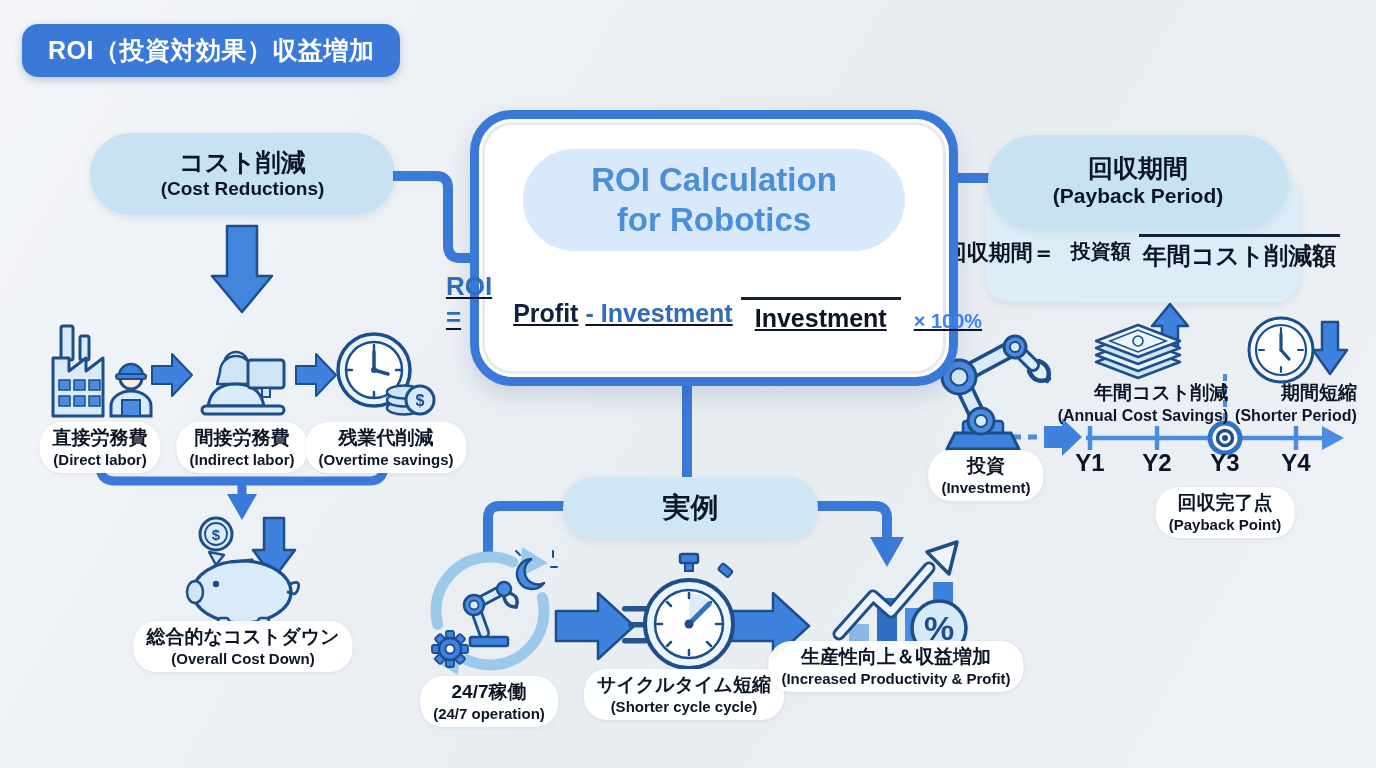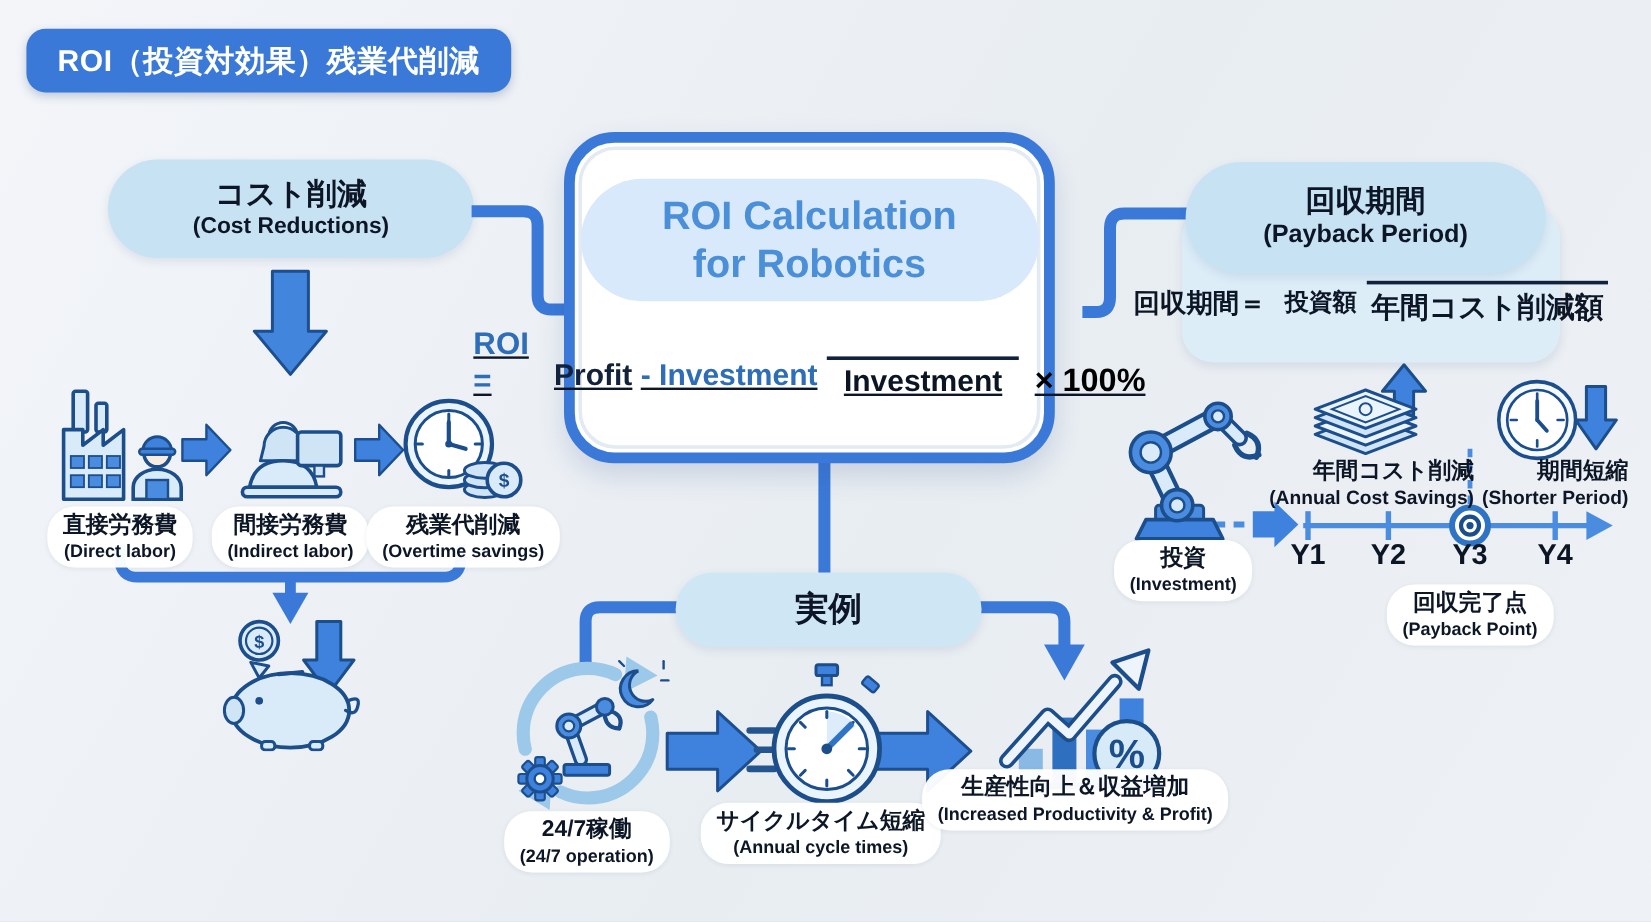--- a/index.html
+++ b/index.html
@@ -29,21 +29,21 @@
   .right-pill .en{font-size:21px;}
   .right-panel{
     left:985px;top:172px;width:315px;height:130px;border-radius:26px;
     background:var(--pill-lighter,#dcedf8);z-index:2;
   }
   .example-pill{left:563px;top:477px;width:255px;height:62px;border-radius:31px;
     background:var(--example-pill,#cfe7f4);display:flex;align-items:center;justify-content:center;
     font-size:28px;font-weight:bold;box-shadow:0 3px 8px rgba(30,60,120,.10);z-index:3;}
   
   .center-box{
-    left:470px;top:110px;width:409px;height:276px;box-sizing:border-box;
+    left:470px;top:110px;width:488px;height:276px;box-sizing:border-box;
     background:#fff;border:9px solid var(--blue,#3b79d9);border-radius:42px;
     box-shadow:0 10px 22px rgba(40,70,130,.16);z-index:3;
   }
   .center-box::before{
     content:"";position:absolute;inset:3px;border-radius:31px;
     border:3px solid #e4eaf1;pointer-events:none;
   }
   .center-inner-pill{
     position:absolute;left:50%;top:30px;transform:translateX(-50%);
     width:382px;height:102px;border-radius:51px;background:var(--inner-pill,#d8e9fb);
@@ -54,21 +54,21 @@
     position:absolute;left:0;right:0;top:152px;
     display:flex;align-items:flex-end;justify-content:center;gap:13px;text-decoration:underline;
   }
   .formula .lhs{font-size:26px;font-weight:bold;color:var(--formula-blue,#2e6db8);}
   .frac{display:flex;flex-direction:row;align-items:center;}
   .frac .num{font-size:25px;font-weight:bold;padding:0 8px 4px;white-space:nowrap;}
   .frac .num .profit{color:#13223c;}
   .frac .num .minusinv{color:var(--formula-blue,#2e6db8);margin-left:7px;}
   .frac .den{font-size:25px;font-weight:bold;color:#0c1524;border-top:3.5px solid #13223c;
     padding:4px 14px 0;align-self:stretch;text-align:center;}
-  .formula .suffix{font-size:27px;font-weight:bold;color:#000000;white-space:nowrap;}
+  .formula .suffix{font-size:20px;font-weight:bold;color:#3b82f6;white-space:nowrap;}
   
   .pb-formula{
     position:absolute;left:0;right:0;top:62px;
     display:flex;align-items:center;justify-content:center;gap:8px;
   }
   .pb-formula .lhs{font-size:22px;font-weight:bold;color:#0c1524;white-space:nowrap;}
   .pb-frac{display:flex;flex-direction:row;align-items:center;}
   .pb-frac .num{font-size:20px;font-weight:bold;padding:0 8px 3px;white-space:nowrap;}
   .pb-frac .den{font-size:24px;font-weight:bold;border-top:3px solid #13223c;
     padding:3px 4px 0;white-space:nowrap;}
@@ -301,21 +301,21 @@
     <rect x="82" y="72" width="20" height="44" fill="#4a8ce0"></rect>
     <rect x="110" y="46" width="20" height="70" fill="#3f82dd"></rect>
     <rect x="8" y="116" width="136" height="6" rx="3" fill="#1c4e8c"></rect>
     <polyline points="16,98 50,60 68,76 106,32" fill="none" stroke="#1c4e8c" stroke-width="13" stroke-linecap="round" stroke-linejoin="round"></polyline>
     <polyline points="16,98 50,60 68,76 106,32" fill="none" stroke="#edf4fb" stroke-width="7" stroke-linecap="round" stroke-linejoin="round"></polyline>
     <polygon points="104,16 134,6 126,38" fill="#edf4fb" stroke="#1c4e8c" stroke-width="3.5" stroke-linejoin="round"></polygon>
     <circle cx="116" cy="92" r="27" fill="#d6eaf8" stroke="#1c4e8c" stroke-width="3.5"></circle>
     <text x="116" y="104" text-anchor="middle" font-size="34" font-weight="bold" fill="#1c4e8c">%</text>
   </svg>
 
-  <div class="badge abs">ROI（投資対効果）残業代削減</div>
+  <div class="badge abs">ROI（投資対効果）収益増加</div>
 
   <div class="blue-pill left-pill abs">
     <span class="jp">コスト削減</span>
     <span class="en">(Cost Reductions)</span>
   </div>
 
   <div class="center-box abs">
     <div class="center-inner-pill">
       <span>ROI Calculation</span>
       <span>for Robotics</span>
@@ -352,27 +352,31 @@
     <span class="en">(Direct labor)</span>
   </div>
   <div class="label-pill abs" style="left:242px;top:422px">
     <span class="jp">間接労務費</span>
     <span class="en">(Indirect labor)</span>
   </div>
   <div class="label-pill abs" style="left:386px;top:422px">
     <span class="jp">残業代削減</span>
     <span class="en">(Overtime savings)</span>
   </div>
+  <div class="label-pill abs" style="left:243px;top:621px">
+    <span class="jp">総合的なコストダウン</span>
+    <span class="en">(Overall Cost Down)</span>
+  </div>
   <div class="label-pill abs" style="left:489px;top:676px">
     <span class="jp">24/7稼働</span>
     <span class="en">(24/7 operation)</span>
   </div>
   <div class="label-pill abs" style="left:684px;top:669px">
     <span class="jp">サイクルタイム短縮</span>
-    <span class="en">(Annual cycle times)</span>
+    <span class="en">(Shorter cycle cycle)</span>
   </div>
   <div class="label-pill abs" style="left:896px;top:641px">
     <span class="jp">生産性向上＆収益増加</span>
     <span class="en">(Increased Productivity &amp; Profit)</span>
   </div>
   <div class="label-pill abs" style="left:986px;top:450px">
     <span class="jp">投資</span>
     <span class="en">(Investment)</span>
   </div>
   <div class="label-pill abs" style="left:1225px;top:487px">

